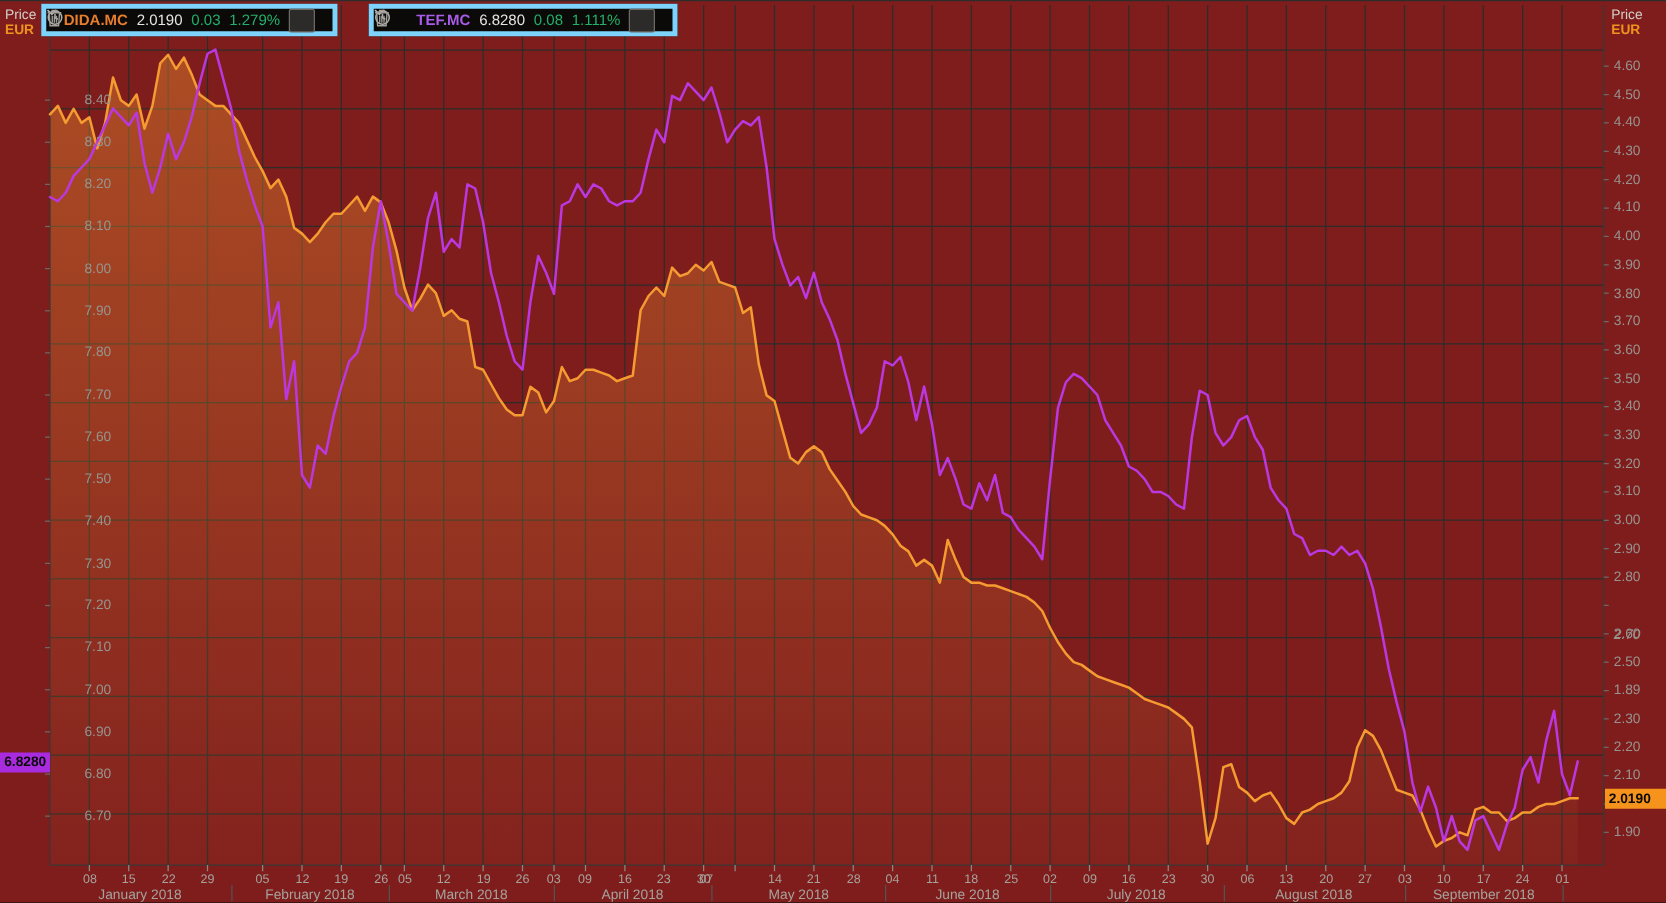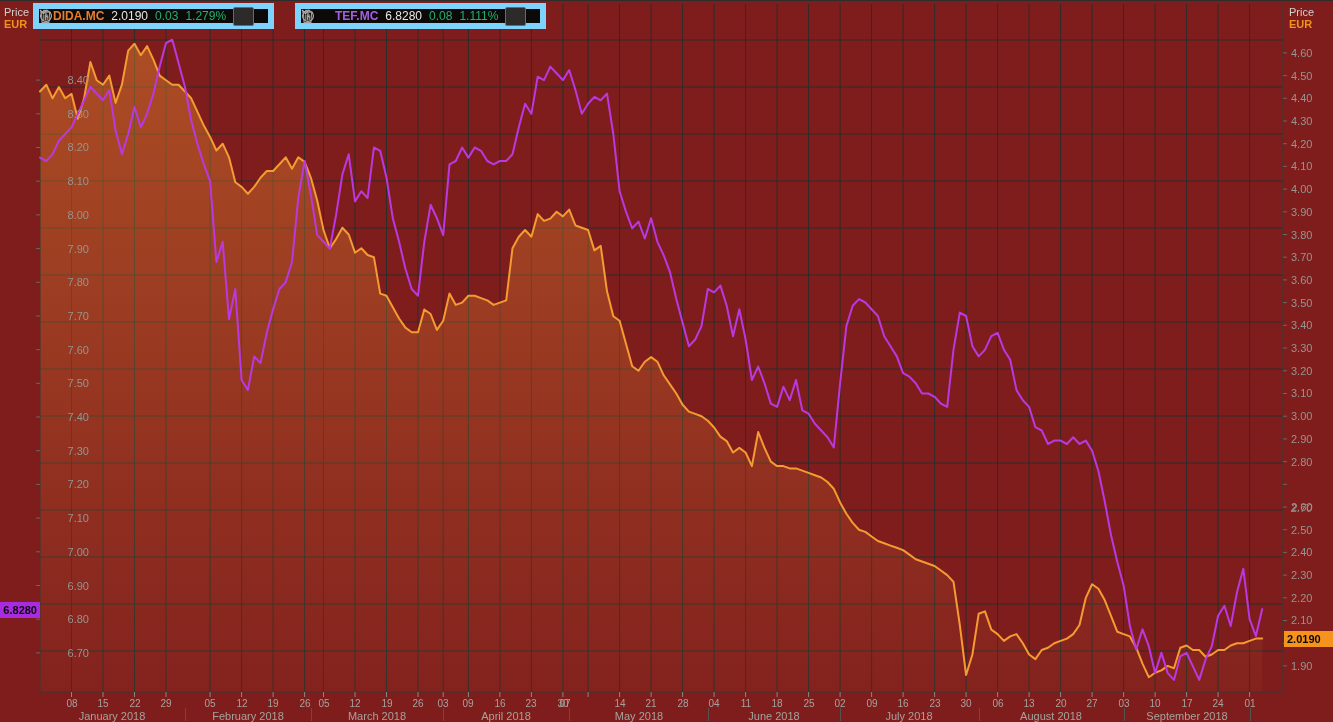--- a/index.html
+++ b/index.html
@@ -20,21 +20,21 @@
   .ylab.left{right:1244px;text-align:right;width:34px;}
   .ylab.right{left:1291px;text-align:left;}
   .dlab{position:absolute;top:698px;font-size:10px;color:#a5a29c;transform:translateX(-50%);}
   .mlab{position:absolute;top:710px;font-size:11px;color:#a5a29c;transform:translateX(-50%);white-space:nowrap;}
   .msep{position:absolute;top:708px;width:1px;height:13px;background:#55534f;}
   
   .tag{position:absolute;font-size:11px;font-weight:bold;color:#0b0a09;padding:2px 3px;transform:translateY(-50%);}
   .tag.left{left:0;width:34px;text-align:right;}
   .tag.right{left:1284px;width:44px;text-align:left;}
   
-  .chip{position:absolute;top:3px;height:26px;background:#0b0a09;border:6px solid #7dd3fc;
+  .chip{position:absolute;top:3px;height:26px;background:#0b0a09;border:4px solid #7dd3fc;
         display:flex;align-items:center;gap:7px;padding:0 7px;box-sizing:border-box;font-size:12px;}
   .chip .sym{font-weight:bold;}
   .chip .val{color:#e8e5e1;}
   .chip .chg,.chip .pct{color:#23b06a;}
   .chip .chevbtn{width:19px;height:17px;background:#2d2b29;border:1px solid #6b6865;border-radius:2px;
         display:flex;align-items:center;justify-content:center;cursor:pointer;}
   .chip .icon{display:flex;align-items:center;}
 </style>
 </head>
 <body>
@@ -220,21 +220,21 @@
       <div class="ylab left" style="top:215px;">8.00</div>
       <div class="ylab left" style="top:181px;">8.10</div>
       <div class="ylab left" style="top:147px;">8.20</div>
       <div class="ylab left" style="top:114px;">8.30</div>
       <div class="ylab left" style="top:80px;">8.40</div>
       <div class="ylab right" style="top:666px;">1.90</div>
       <div class="ylab right" style="top:643px;">2.00</div>
       <div class="ylab right" style="top:620px;">2.10</div>
       <div class="ylab right" style="top:598px;">2.20</div>
       <div class="ylab right" style="top:575px;">2.30</div>
-      <div class="ylab right" style="top:552px;">2.40</div>
+      <div class="ylab right" style="top:552px;">1.89</div>
       <div class="ylab right" style="top:530px;">2.50</div>
       <div class="ylab right" style="top:507px;">2.60</div>
       <div class="ylab right" style="top:508px;font-style:italic;">2.70</div>
       <div class="ylab right" style="top:462px;">2.80</div>
       <div class="ylab right" style="top:439px;">2.90</div>
       <div class="ylab right" style="top:416px;">3.00</div>
       <div class="ylab right" style="top:393px;">3.10</div>
       <div class="ylab right" style="top:371px;">3.20</div>
       <div class="ylab right" style="top:348px;">3.30</div>
       <div class="ylab right" style="top:325px;">3.40</div>

